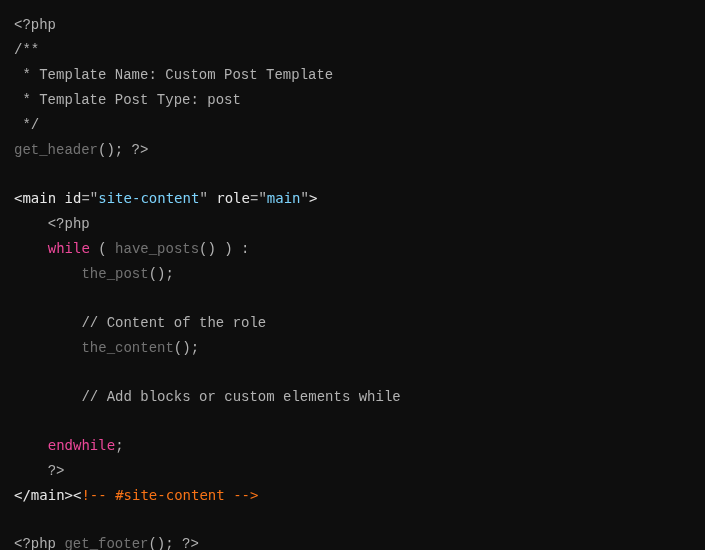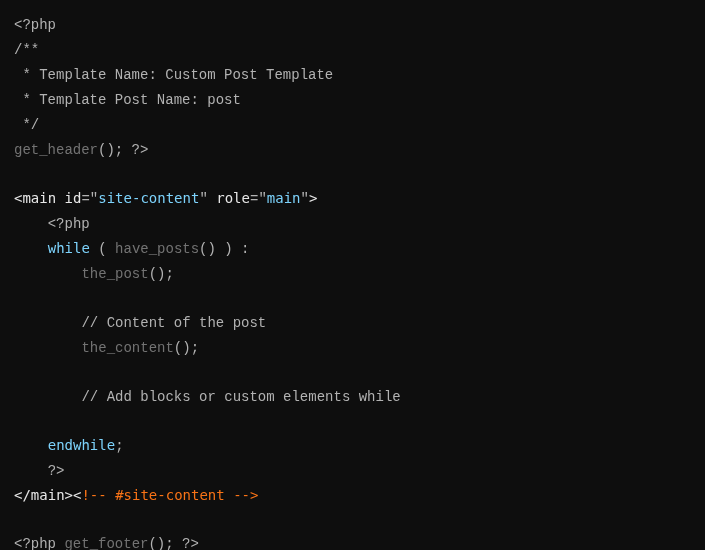--- a/index.html
+++ b/index.html
@@ -15,40 +15,40 @@
     overflow: hidden;
   }
   pre {
     margin: 0;
     padding: 12px 14px;
     white-space: pre;
   }
   .t-muted   { color: #b2b2b2; font-family: Liberation Mono, monospace; }
   .t-comment { color: #f97316; }
   .t-red     { color: #737373; font-family: Liberation Mono, monospace; }
-  .t-blue    { color: #7dd3fc; }
+  .t-blue    { color: #ec4899; }
   .t-green   { color: #7dd3fc; }
   .t-white   { color: #e8e8e8; }
 </style>
 </head>
 <body>
 
 <pre><span><span class="t-muted">&lt;?php</span></span>
 <span><span class="t-muted">/**</span></span>
 <span><span class="t-muted"> * Template Name: Custom Post Template</span></span>
-<span><span class="t-muted"> * Template Post Name: post</span></span>
+<span><span class="t-muted"> * Template Post Type: post</span></span>
 <span><span class="t-muted"> */</span></span>
 <span><span class="t-red">get_header</span><span class="t-muted">(); ?&gt;</span></span>
 <span><span></span></span>
 <span><span class="t-white">&lt;</span><span class="t-white">main</span><span> </span><span class="t-white">id</span><span class="t-muted">=</span><span class="t-muted">"</span><span class="t-green">site-content</span><span class="t-muted">"</span><span> </span><span class="t-white">role</span><span class="t-muted">=</span><span class="t-muted">"</span><span class="t-green">main</span><span class="t-muted">"</span><span class="t-white">&gt;</span></span>
 <span><span>    </span><span class="t-muted">&lt;?php</span></span>
 <span><span>    </span><span class="t-blue">while</span><span class="t-muted"> ( </span><span class="t-red">have_posts</span><span class="t-muted">() ) :</span></span>
 <span><span>        </span><span class="t-red">the_post</span><span class="t-muted">();</span></span>
 <span><span></span></span>
-<span><span>        </span><span class="t-muted">// Content of the post</span></span>
+<span><span>        </span><span class="t-muted">// Content of the role</span></span>
 <span><span>        </span><span class="t-red">the_content</span><span class="t-muted">();</span></span>
 <span><span></span></span>
 <span><span>        </span><span class="t-muted">// Add blocks or custom elements while</span></span>
 <span><span></span></span>
 <span><span>    </span><span class="t-blue">endwhile</span><span class="t-muted">;</span></span>
 <span><span>    </span><span class="t-muted">?&gt;</span></span>
 <span><span class="t-white">&lt;/</span><span class="t-white">main</span><span class="t-white">&gt;&lt;</span><span class="t-comment">!-- #site-content --&gt;</span></span>
 <span><span></span></span>
 <span><span class="t-muted">&lt;?php </span><span class="t-red">get_footer</span><span class="t-muted">(); ?&gt;</span></span></pre>
 

